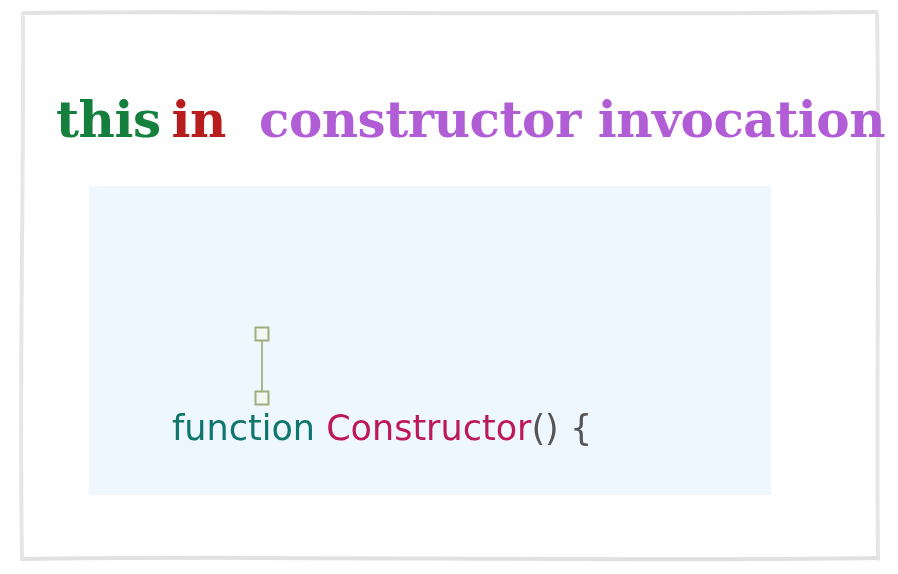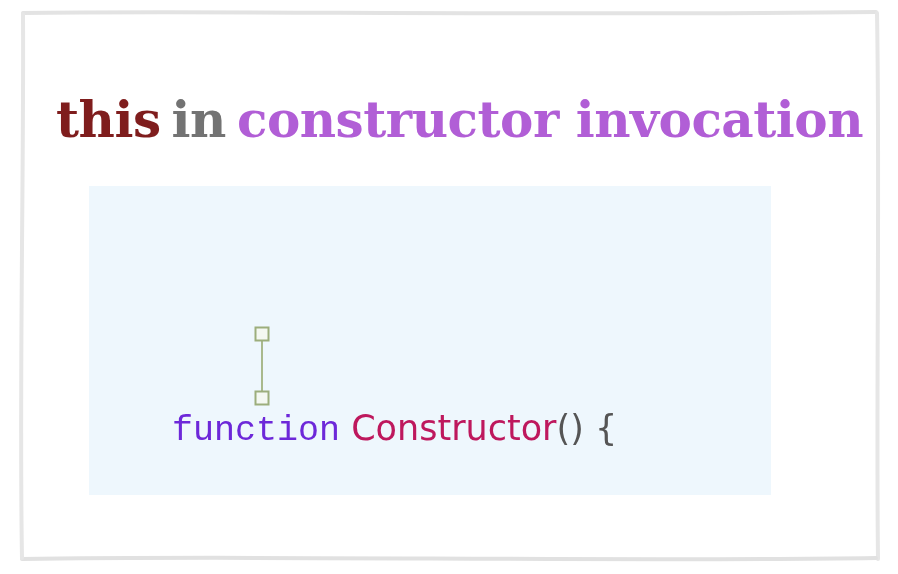--- a/index.html
+++ b/index.html
@@ -33,23 +33,23 @@
     position: absolute;
     left: 56px;
     top: 55px;
     font-family: "DejaVu Serif", "Liberation Serif", serif;
     font-weight: bold;
     font-size: 50px;
     line-height: 62px;
     letter-spacing: -0.5px;
     white-space: nowrap;
   }
-  .title .w-this { color: #7f1d1d; }
-  .title .w-in   { color: #737373; }
-  .title .w-rest { color: #b15ed6; }
+  .title .w-this { color: #15803d; }
+  .title .w-in   { color: #b91c1c; }
+  .title .w-rest { color: #b15ed6; margin-left: 22px; }
   .title .sp { display: inline-block; width: 0.22em; }
 
   
   .code-panel {
     position: absolute;
     left: 89px;
     top: 186px;
     width: 682px;
     height: 309px;
     background: #eef7fd;
@@ -59,21 +59,21 @@
     position: absolute;
     left: 83px;
     top: 32px;
     font-family: "DejaVu Sans", "Liberation Sans", sans-serif;
     font-size: 35px;
     line-height: 60px;
     white-space: pre;
     color: #4c4c4c;
   }
   .code .ln { display: block; height: 60px; position: relative; }
-  .kw     { color: #6d28d9; font-family: Liberation Mono, monospace; }
+  .kw     { color: #0f766e; }
   .type   { color: #be185d; }
   .punc   { color: #555555; }
 
   
   .connector {
     position: absolute;
     left: 0; top: 0;
     width: 682px; height: 309px;
     pointer-events: none;
   }

